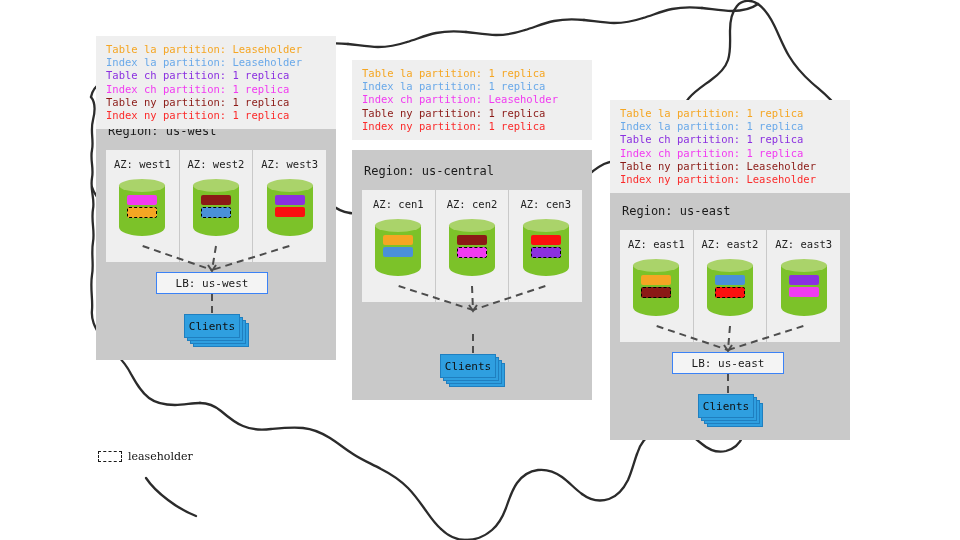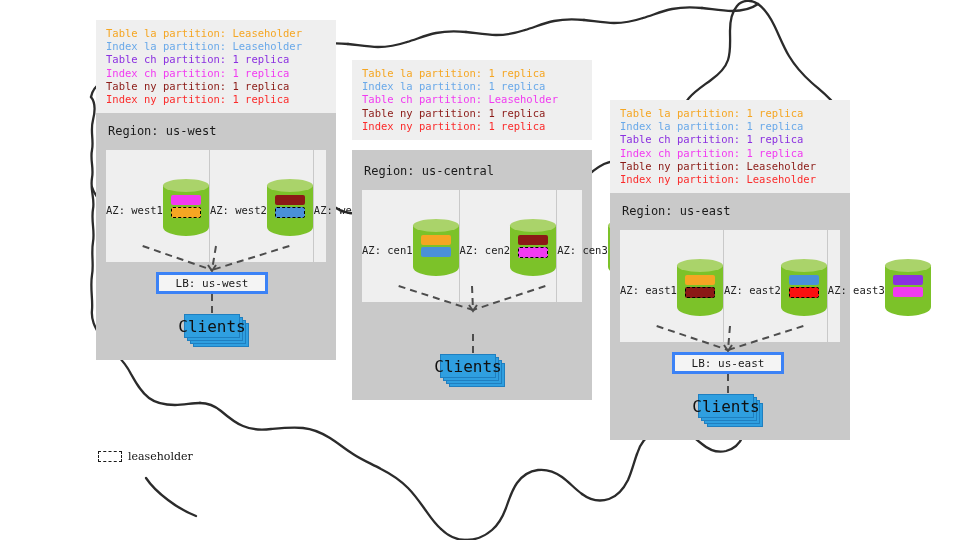--- a/index.html
+++ b/index.html
@@ -45,21 +45,21 @@
     background:#efefef;
     display:flex;
     box-sizing:border-box;
   }
   .az-cell{
     position:relative;
     flex:1 1 0;
     box-sizing:border-box;
     border-right:1px solid #c9c9c9;
     display:flex;
-    flex-direction:row;
+    flex-direction:column;
     align-items:center;
   }
   .az-cell:last-child{border-right:none;}
   .az-label{
     font-size:10.5px;color:#222;margin-top:8px;white-space:nowrap;
   }
 
   
   .cyl{
     position:relative;
@@ -87,39 +87,39 @@
   }
   .band.lease{
     border:1.6px dashed #000;
     height:11px;
   }
 
   
   .lb-box{
     position:absolute;
     background:#f4f4f4;
-    border:3px solid #3b82f6;
+    border:1px solid #3b82f6;
     font-size:11px;color:#1a1a1a;
     display:flex;align-items:center;justify-content:center;
     white-space:nowrap;
     box-sizing:border-box;
     z-index:7;
   }
 
   
   .clients-wrap{position:absolute;z-index:7;width:64px;height:34px;}
   .clients-sh{
     position:absolute;background:#2196e0;border:1px solid #1f7fc0;
     width:56px;height:24px;box-sizing:border-box;
   }
   .clients-main{
     position:absolute;left:0;top:0;width:56px;height:24px;
     background:#2f9fe0;border:1px solid #1f7fc0;
     display:flex;align-items:center;justify-content:center;
-    font-size:16px;color:#101010;box-sizing:border-box;
+    font-size:11px;color:#101010;box-sizing:border-box;
   }
 
   
   .conn{position:absolute;z-index:6;}
 
   
   .leaseholder-key{
     position:absolute;z-index:8;display:flex;align-items:center;gap:6px;
   }
   .key-swatch{
@@ -389,21 +389,21 @@
             <path d="M116 184 L 116 204" stroke="#4d4d4d" stroke-width="2" stroke-dasharray="7 5" fill="none"></path>
           </svg>
           <div class="lb-box" style="left: 60px; top: 162px; width: 112px; height: 22px;">LB: us-west</div>
           <div class="clients-wrap" style="left: 88px; top: 204px;">
             <div class="clients-sh" style="left: 9px; top: 9px; background: rgb(47, 159, 224); border-color: rgb(31, 127, 192);"></div>
             <div class="clients-sh" style="left: 6px; top: 6px; background: rgb(47, 159, 224); border-color: rgb(31, 127, 192);"></div>
             <div class="clients-sh" style="left: 3px; top: 3px; background: rgb(47, 159, 224); border-color: rgb(31, 127, 192);"></div>
             <div class="clients-main" style="background: rgb(47, 159, 224); border-color: rgb(31, 127, 192);">Clients</div>
           </div>
         </div>
-        <div class="legend-box" style="width: 240px; left: 0px; top: 0px;">
+        <div class="legend-box" style="width: 240px; left: 0px; top: 16px;">
           <div class="legend-line" style="color: rgb(245, 166, 35);">Table la partition: Leaseholder</div>
           <div class="legend-line" style="color: rgb(106, 169, 233);">Index la partition: Leaseholder</div>
           <div class="legend-line" style="color: rgb(139, 48, 224);">Table ch partition: 1 replica</div>
           <div class="legend-line" style="color: rgb(241, 59, 241);">Index ch partition: 1 replica</div>
           <div class="legend-line" style="color: rgb(139, 26, 22);">Table ny partition: 1 replica</div>
           <div class="legend-line" style="color: rgb(251, 43, 43);">Index ny partition: 1 replica</div>
         </div>
       </div>
       <div class="region-group" style="left: 352px; top: 60px; width: 240px; height: 400px;">
         <div class="region-box" style="left: 0px; top: 90px; width: 240px; height: 250px;">
@@ -453,21 +453,21 @@
           <div class="clients-wrap" style="left: 88px; top: 204px;">
             <div class="clients-sh" style="left: 9px; top: 9px; background: rgb(47, 159, 224); border-color: rgb(31, 127, 192);"></div>
             <div class="clients-sh" style="left: 6px; top: 6px; background: rgb(47, 159, 224); border-color: rgb(31, 127, 192);"></div>
             <div class="clients-sh" style="left: 3px; top: 3px; background: rgb(47, 159, 224); border-color: rgb(31, 127, 192);"></div>
             <div class="clients-main" style="background: rgb(47, 159, 224); border-color: rgb(31, 127, 192);">Clients</div>
           </div>
         </div>
         <div class="legend-box" style="width: 240px; left: 0px; top: 0px;">
           <div class="legend-line" style="color: rgb(245, 166, 35);">Table la partition: 1 replica</div>
           <div class="legend-line" style="color: rgb(106, 169, 233);">Index la partition: 1 replica</div>
-          <div class="legend-line" style="color: rgb(241, 59, 241);">Table ch partition: Leaseholder</div>
+          <div class="legend-line" style="color: rgb(241, 59, 241);">Index ch partition: Leaseholder</div>
           <div class="legend-line" style="color: rgb(139, 26, 22);">Table ny partition: 1 replica</div>
           <div class="legend-line" style="color: rgb(251, 43, 43);">Index ny partition: 1 replica</div>
         </div>
       </div>
       <div class="region-group" style="left: 610px; top: 100px; width: 240px; height: 440px;">
         <div class="region-box" style="left: 0px; top: 90px; width: 240px; height: 250px;">
           <div class="region-title" style="left: 12px; top: 14px;">Region: us-east</div>
           <div class="az-strip" style="left: 10px; top: 40px; width: 220px; height: 112px;">
             <div class="az-cell">
               <div class="az-label">AZ: east1</div>

